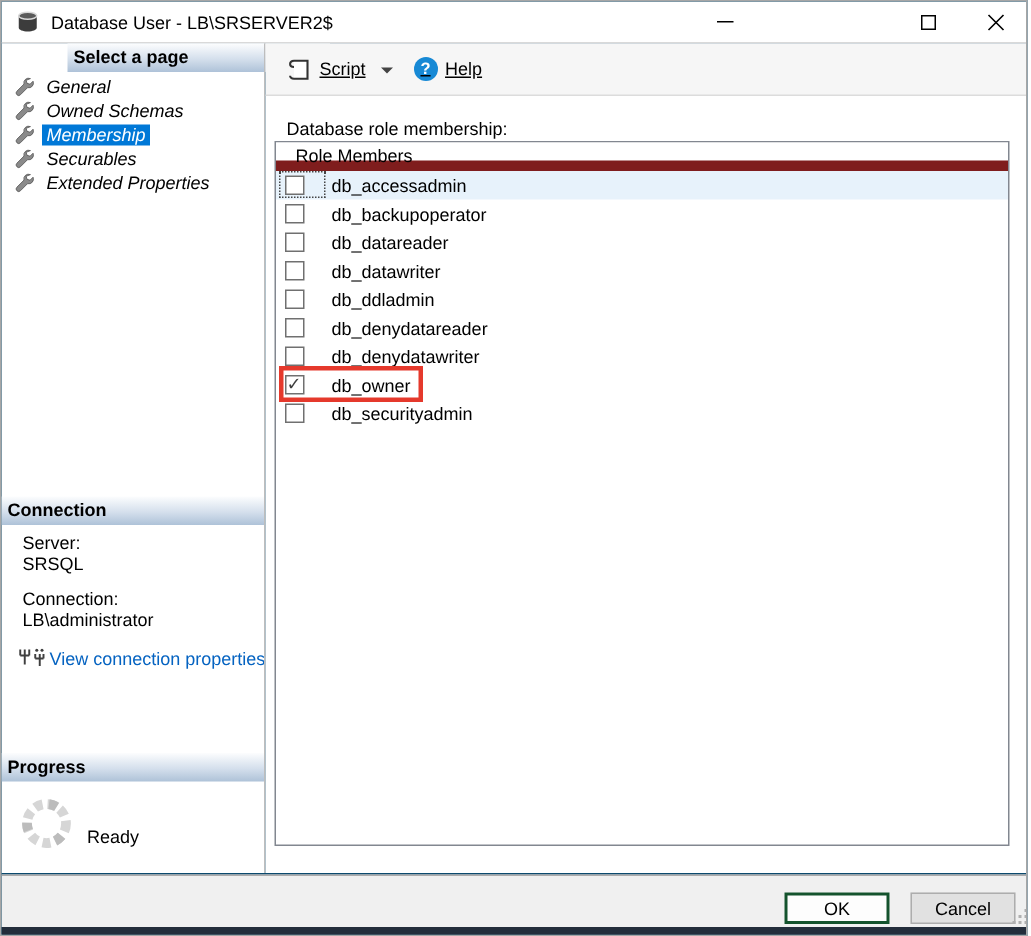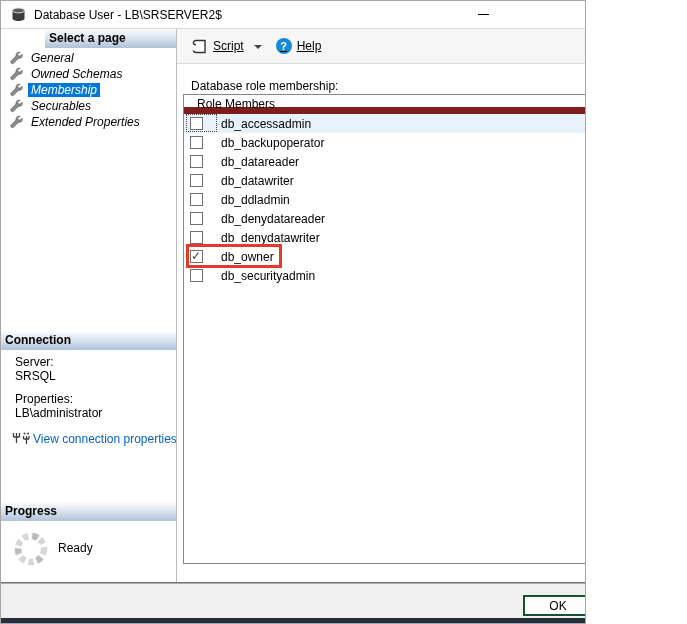--- a/index.html
+++ b/index.html
@@ -1,19 +1,19 @@
 <!DOCTYPE html>
 <html><head>
 <meta charset="utf-8">
 <style>
   * { margin:0; padding:0; box-sizing:border-box; }
   html,body { background:#fff; }
   body { font-family:"Liberation Sans", sans-serif; font-size:12px; color:#000; }
 
-  .window { position:relative; width:586px; height:624px; background:#737373;
+  .window { position:relative; width:685px; height:624px; background:#0c4a6e;
             border:1px solid #a6a6a6; overflow:hidden; }
 
   
   .titlebar { position:absolute; left:0; top:0; width:100%; height:28px;
               background:#fff; border-bottom:1px solid #d9d9d9; }
   .title-icon { position:absolute; left:9px; top:5px; width:17px; height:17px; }
   .title-text { position:absolute; left:33px; top:7px; font-size:12px; white-space:nowrap; }
   .win-btn { position:absolute; top:0; width:32px; height:27px; display:flex;
              align-items:center; justify-content:center; cursor:default; }
   #btn-min { left:466px; } #btn-max { left:602px; } #btn-close { left:647px; }
@@ -38,21 +38,21 @@
   .conn-body { position:absolute; left:0; top:326px; width:175px; }
   .conn-line { padding-left:14px; line-height:14px; white-space:nowrap; }
   .conn-gap  { height:9px; }
   .link-row  { display:flex; align-items:center; margin:12px 0 0 11px; }
   .link-icon { width:18px; height:14px; margin-right:3px; flex:none; }
   .conn-link { color:#0563c1; cursor:pointer; white-space:nowrap; }
 
   .prog-body { position:absolute; left:0; top:496px; width:175px; }
   .prog-row  { display:flex; align-items:flex-start; padding:6px 0 0 12px; }
   .spinner   { width:36px; height:36px; margin-right:9px; }
-  .prog-status { margin-top:10px; }
+  .prog-status { margin-top:20px; }
 
   
   .toolbar { position:absolute; left:176px; top:28px; width:511px; height:35px;
              background:#f6f6f6; border-bottom:1px solid #dcdcdc;
              display:flex; align-items:center; padding-left:10px;text-decoration:underline; }
   .tb-btn { display:flex; align-items:center; height:24px; padding:0 4px; cursor:default; }
   .tb-icon { width:17px; height:17px; margin-right:5px; }
   .dd-arrow { width:0; height:0; border-left:4px solid transparent; border-right:4px solid transparent;
               border-top:4px solid #444; margin:2px 6px 0 10px; }
   .help-circle { width:16px; height:16px; border-radius:50%; background:#1789d5; color:#fff;
@@ -155,21 +155,21 @@
     </svg>
     <span class="side-label">Extended Properties</span>
   </div>
 </div>
 
     <div class="section-header hdr-connection">Connection</div>
     <div class="conn-body">
       <div class="conn-line">Server:</div>
       <div class="conn-line">SRSQL</div>
       <div class="conn-gap"></div>
-      <div class="conn-line">Properties:</div>
+      <div class="conn-line">Connection:</div>
       <div class="conn-line">LB\administrator</div>
       <div class="link-row">
         <svg class="link-icon" viewBox="0 0 18 14">
           <g stroke="#3f3f3f" stroke-width="1.3" fill="none">
             <path d="M1.5 1 v4 M4.5 1 v4 M7.5 1 v4 M1.5 5 h6 M4.5 5 v6"></path>
             <path d="M11.5 4 v3 M14.5 4 v3 M17 4 v3 M11.5 7 h5.5 M14.5 7 v5"></path>
           </g>
           <circle cx="12.5" cy="1.5" r="1" fill="#3f3f3f"></circle>
           <circle cx="16" cy="1.5" r="1" fill="#3f3f3f"></circle>
         </svg>

